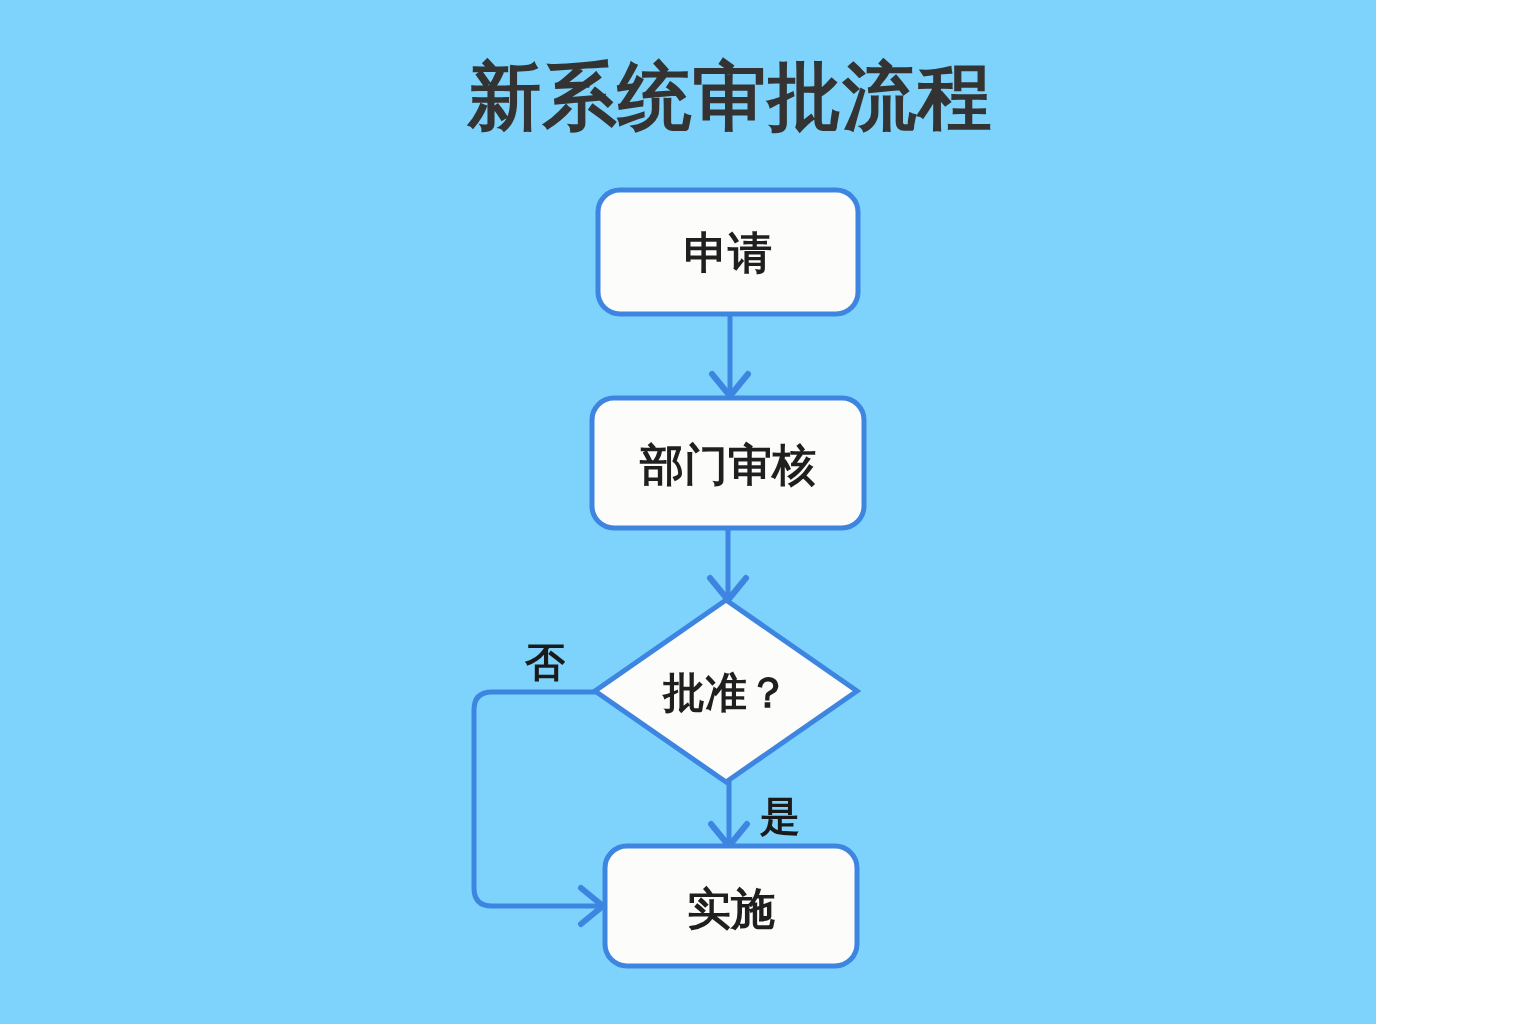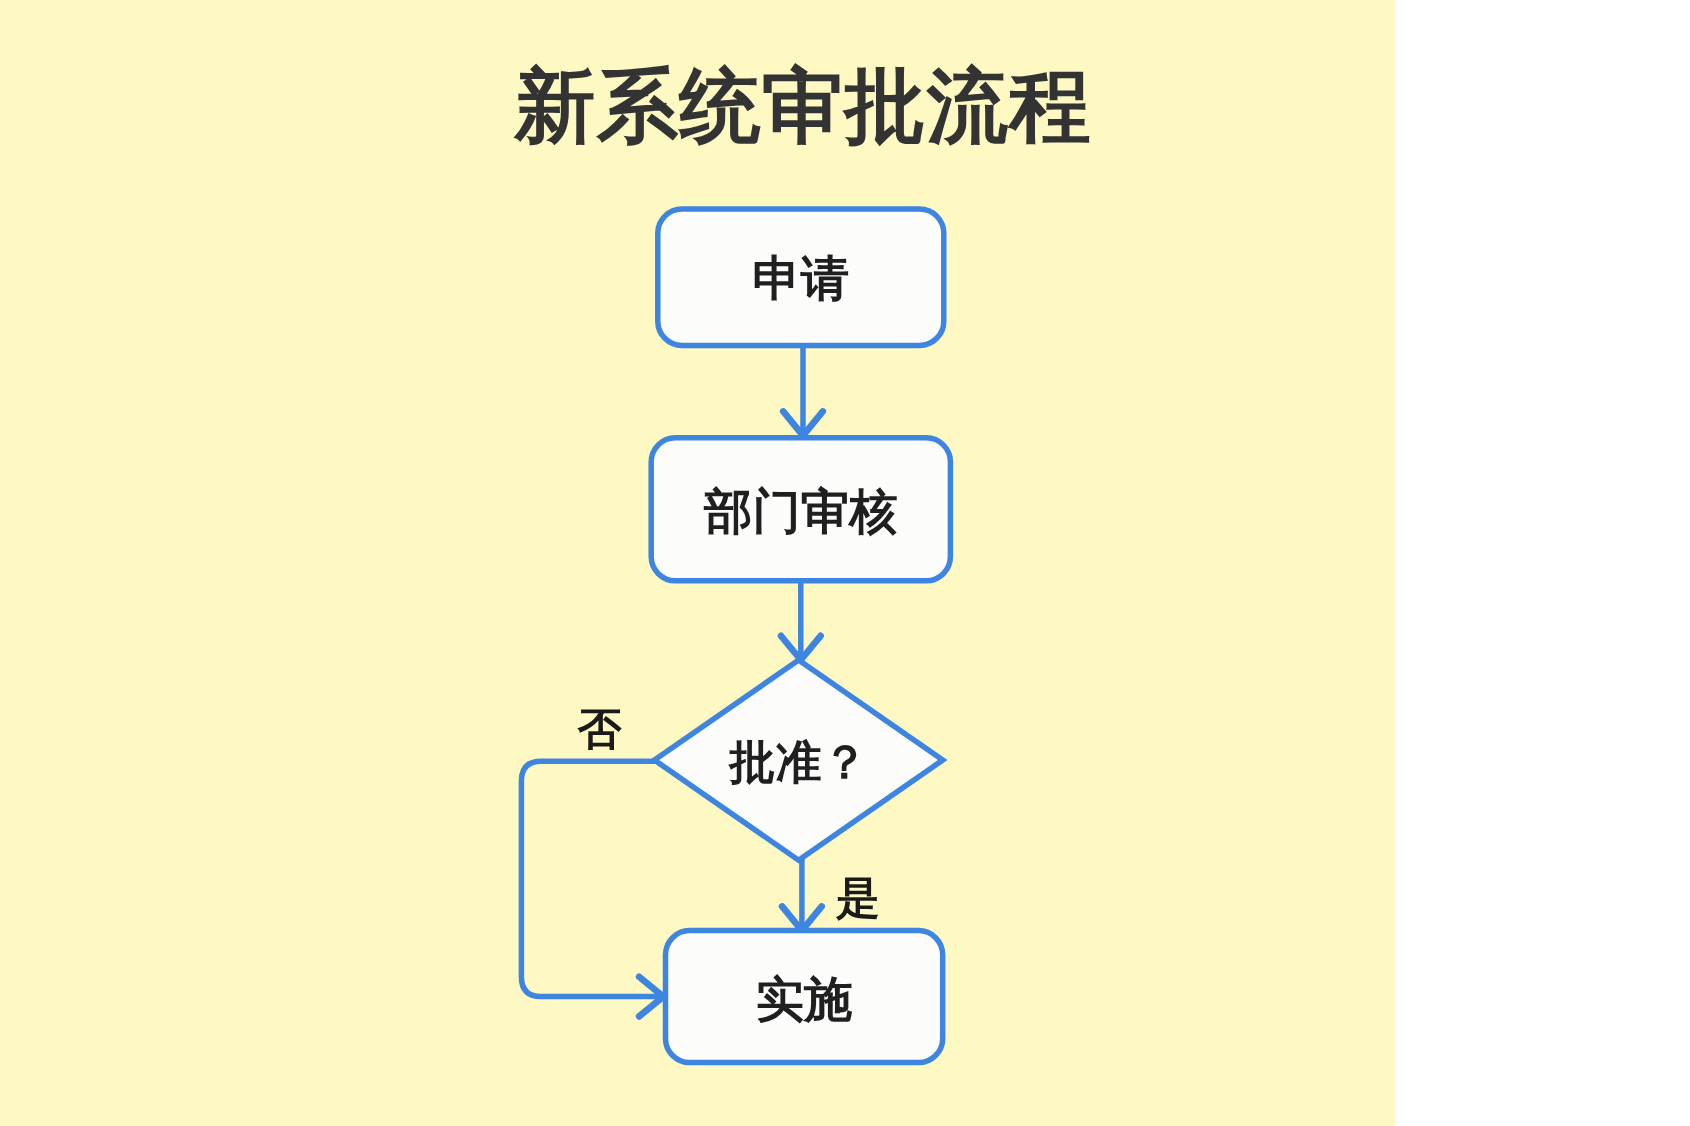--- a/index.html
+++ b/index.html
@@ -8,23 +8,23 @@
     background: #ffffff;
   }
   body {
     width: 1536px;
     height: 1024px;
     overflow: hidden;
     font-family: "DejaVu Sans", "Liberation Sans", sans-serif;
   }
   #canvas {
     position: relative;
-    width: 1268px;
+    width: 1376px;
     height: 1024px;
-    background: #fef9c3;
+    background: #7dd3fc;
   }
   #flow-svg {
     position: absolute;
     top: 0;
     left: 0;
     width: 1536px;
     height: 1024px;
     display: block;
   }
   .diagram-title {

